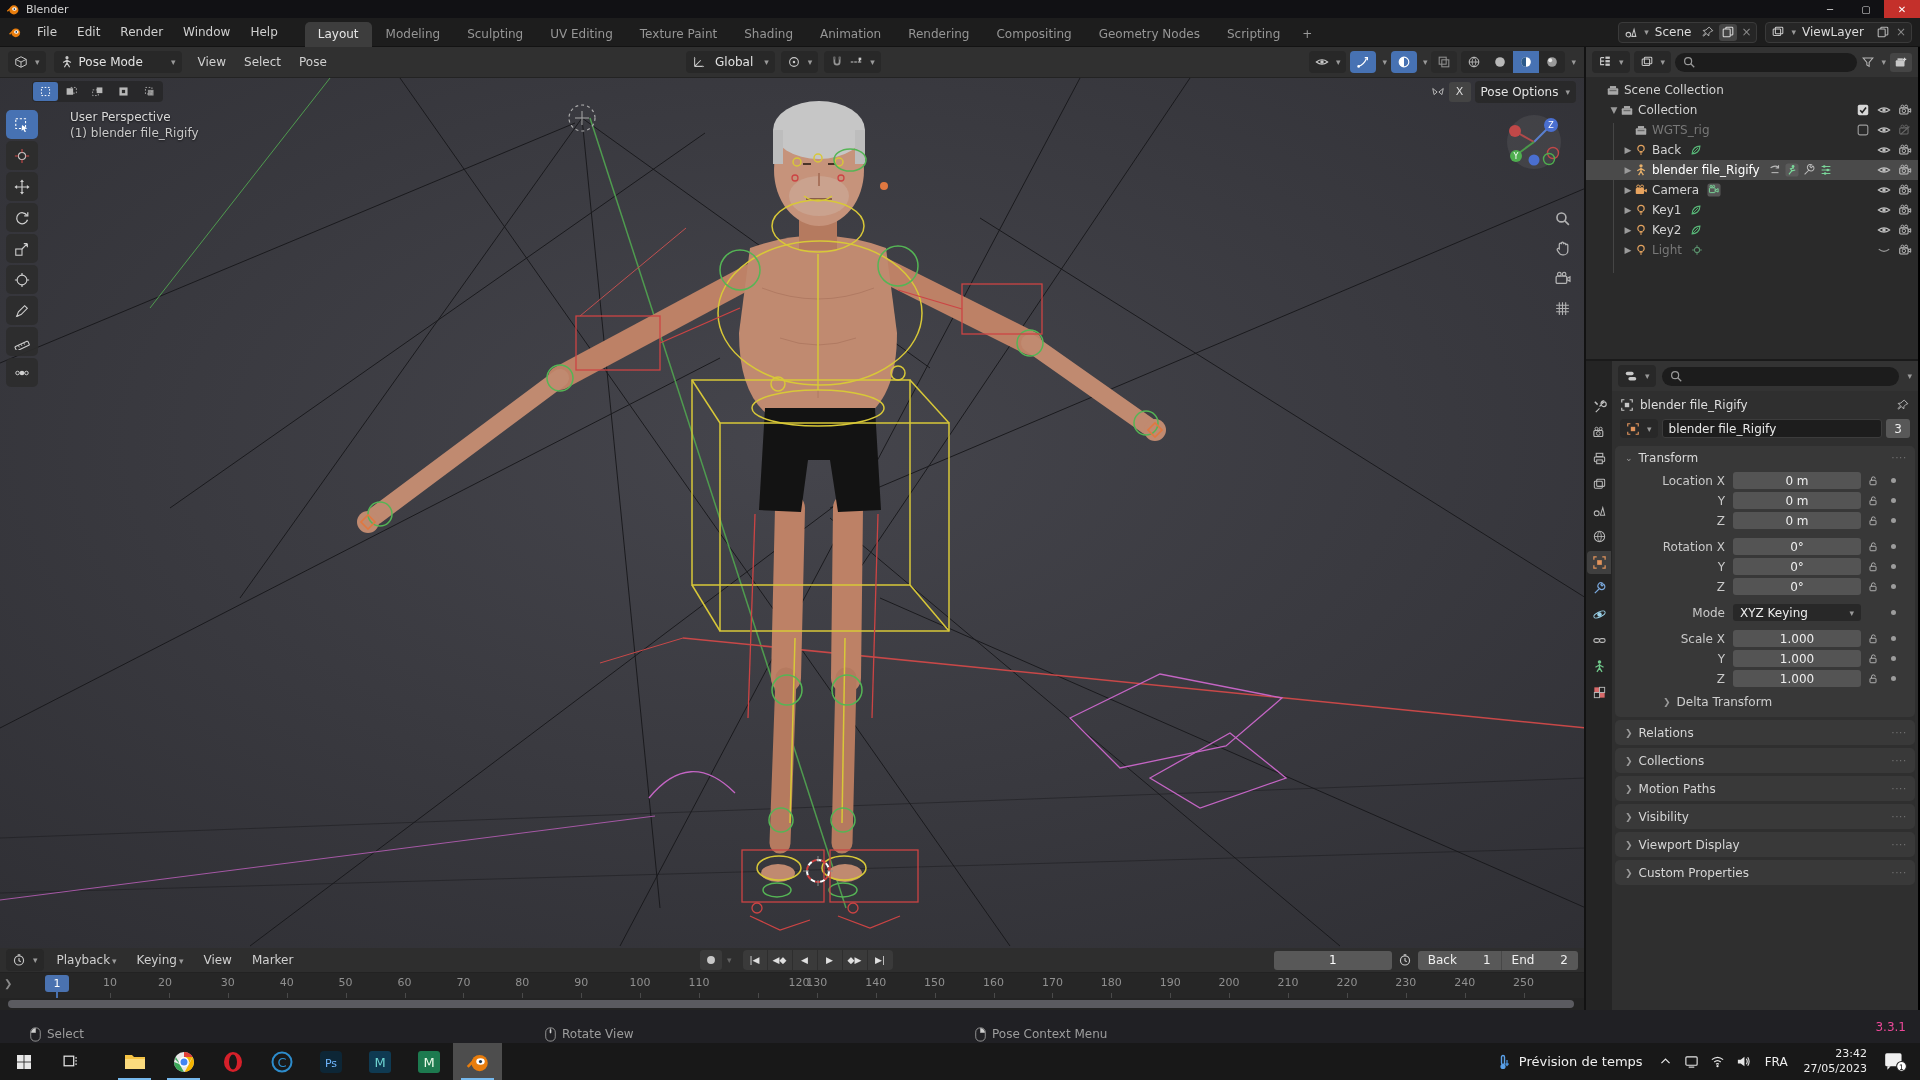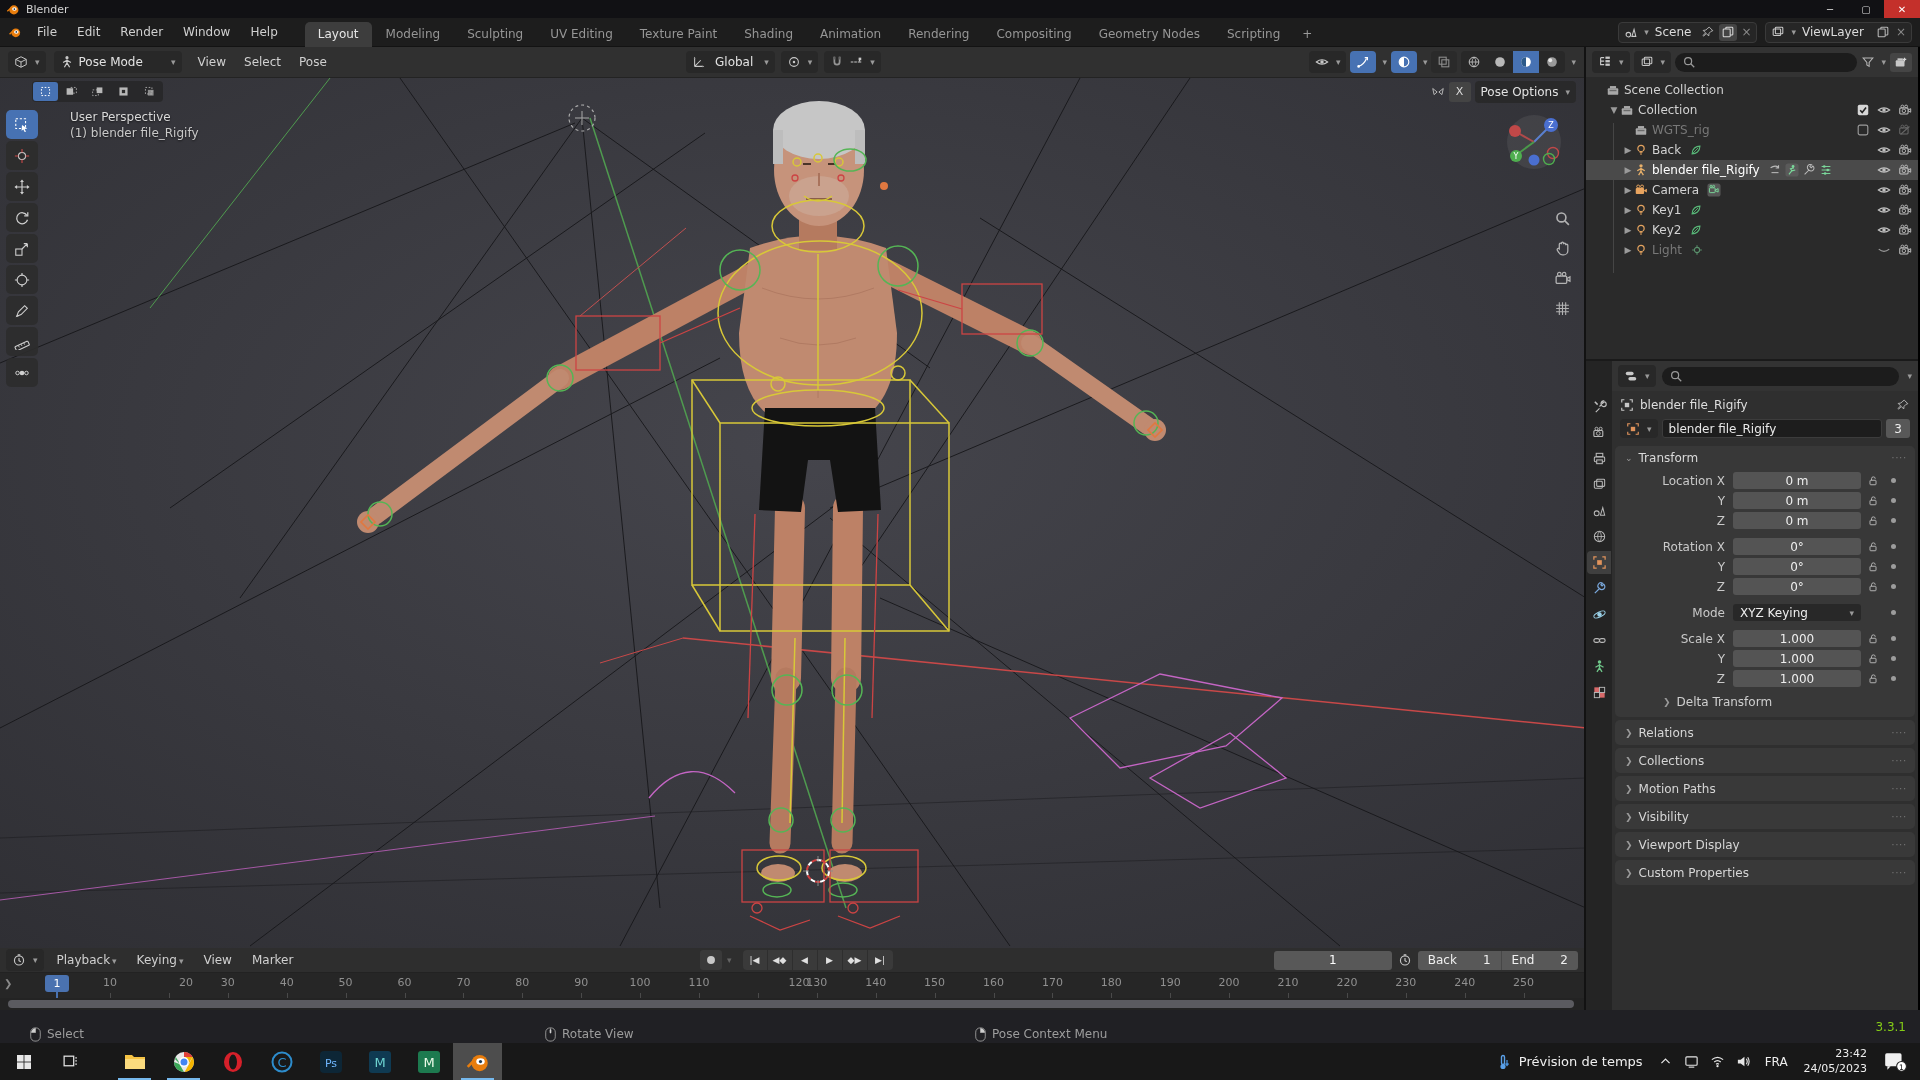--- a/index.html
+++ b/index.html
@@ -123,21 +123,21 @@
   .playchip{position:absolute;top:2px;width:24px;height:17px;background:#4a72b0;border-radius:3px;color:#fff;display:flex;align-items:center;justify-content:center;font-size:11px;transform:translateX(-50%)}
   .playline{position:absolute;top:19px;width:2px;bottom:0;background:#4a72b0;transform:translateX(-50%)}
   .tl-expand{position:absolute;left:4px;top:5px;color:#8a8a8a;font-size:10px}
   .tl-scroll{height:12px;background:#232323;position:relative}
   .tl-scroll .bar{position:absolute;left:8px;right:10px;top:2px;height:8px;border-radius:4px;background:#5b5b60}
 
   
   .statusbar{height:33px;background:#202024;display:flex;align-items:center;padding:0 14px;color:#9d9d9d;position:relative}
   .hint{display:flex;align-items:center;gap:6px;position:absolute}
   .hint svg{width:11px;height:15px}
-  .version{position:absolute;right:14px;color:#84cc16}
+  .version{position:absolute;right:14px;color:#ec4899}
 
   
   .taskbar{height:37px;background:#181818;display:flex;align-items:stretch}
   .start{width:48px;display:flex;align-items:center;justify-content:center}
   .tsearch{width:575px;background:#f3f3f3;display:flex;align-items:center;gap:8px;padding:0 10px;border:1px solid #6a6a6a}
   .tsearch .ph{color:#4f4f4f;font-size:14px;flex:1}
   .taskview{width:44px;display:flex;align-items:center;justify-content:center}
   .apps{display:flex;margin-left:18px}
   .app{width:49px;display:flex;align-items:center;justify-content:center;position:relative}
   .app.active{background:#4d4d4d}
@@ -732,21 +732,21 @@
               </div>
           </div>
         </div>
       </div>
       <div class="tl-ruler" id="tl-ruler">
         <span class="tl-expand">❯</span>
         <div class="playchip" style="left:57px">1</div>
         <div class="playline" style="left:57px"></div>
       <div class="tick" style="left: 110.01px;">10</div>
           <div class="tickmark" style="left: 110.01px;"></div>
-          <div class="tick" style="left: 186px;">20</div>
+          <div class="tick" style="left: 165px;">20</div>
           <div class="tickmark" style="left: 168.91px;"></div>
           <div class="tick" style="left: 227.81px;">30</div>
           <div class="tickmark" style="left: 227.81px;"></div>
           <div class="tick" style="left: 286.71px;">40</div>
           <div class="tickmark" style="left: 286.71px;"></div>
           <div class="tick" style="left: 345.61px;">50</div>
           <div class="tickmark" style="left: 345.61px;"></div>
           <div class="tick" style="left: 404.51px;">60</div>
           <div class="tickmark" style="left: 404.51px;"></div>
           <div class="tick" style="left: 463.41px;">70</div>
@@ -1611,21 +1611,21 @@
       </span>
     <span class="tray-ic">
         <svg viewBox="0 0 16 16" width="15" height="15">
           <path d="M2 6 h3 l4 -3 v10 l-4 -3 h-3 Z" fill="#e6e6e6"></path>
           <path d="M11 5 Q13 8 11 11 M12.5 3.5 Q15.5 8 12.5 12.5" fill="none" stroke="#e6e6e6" stroke-width="1.2"></path>
         </svg>
       </span>
     <span class="lang">FRA</span>
     <div class="clock">
       <div>23:42</div>
-      <div>24/05/2023</div>
+      <div>27/05/2023</div>
     </div>
     <div class="notif">
       <svg viewBox="0 0 22 20" width="24" height="22">
           <rect x="2" y="2" width="15" height="12" rx="1.5" fill="#f0f0f0"></rect>
           <path d="M4 14 l0 3 3 -3 Z" fill="#f0f0f0"></path>
           <circle cx="17" cy="14" r="4.5" fill="#fff" stroke="#222" stroke-width="1"></circle>
           <text x="17" y="17" font-size="7" text-anchor="middle" fill="#111">1</text>
         </svg>
     </div>
     <div class="showdesk"></div>

